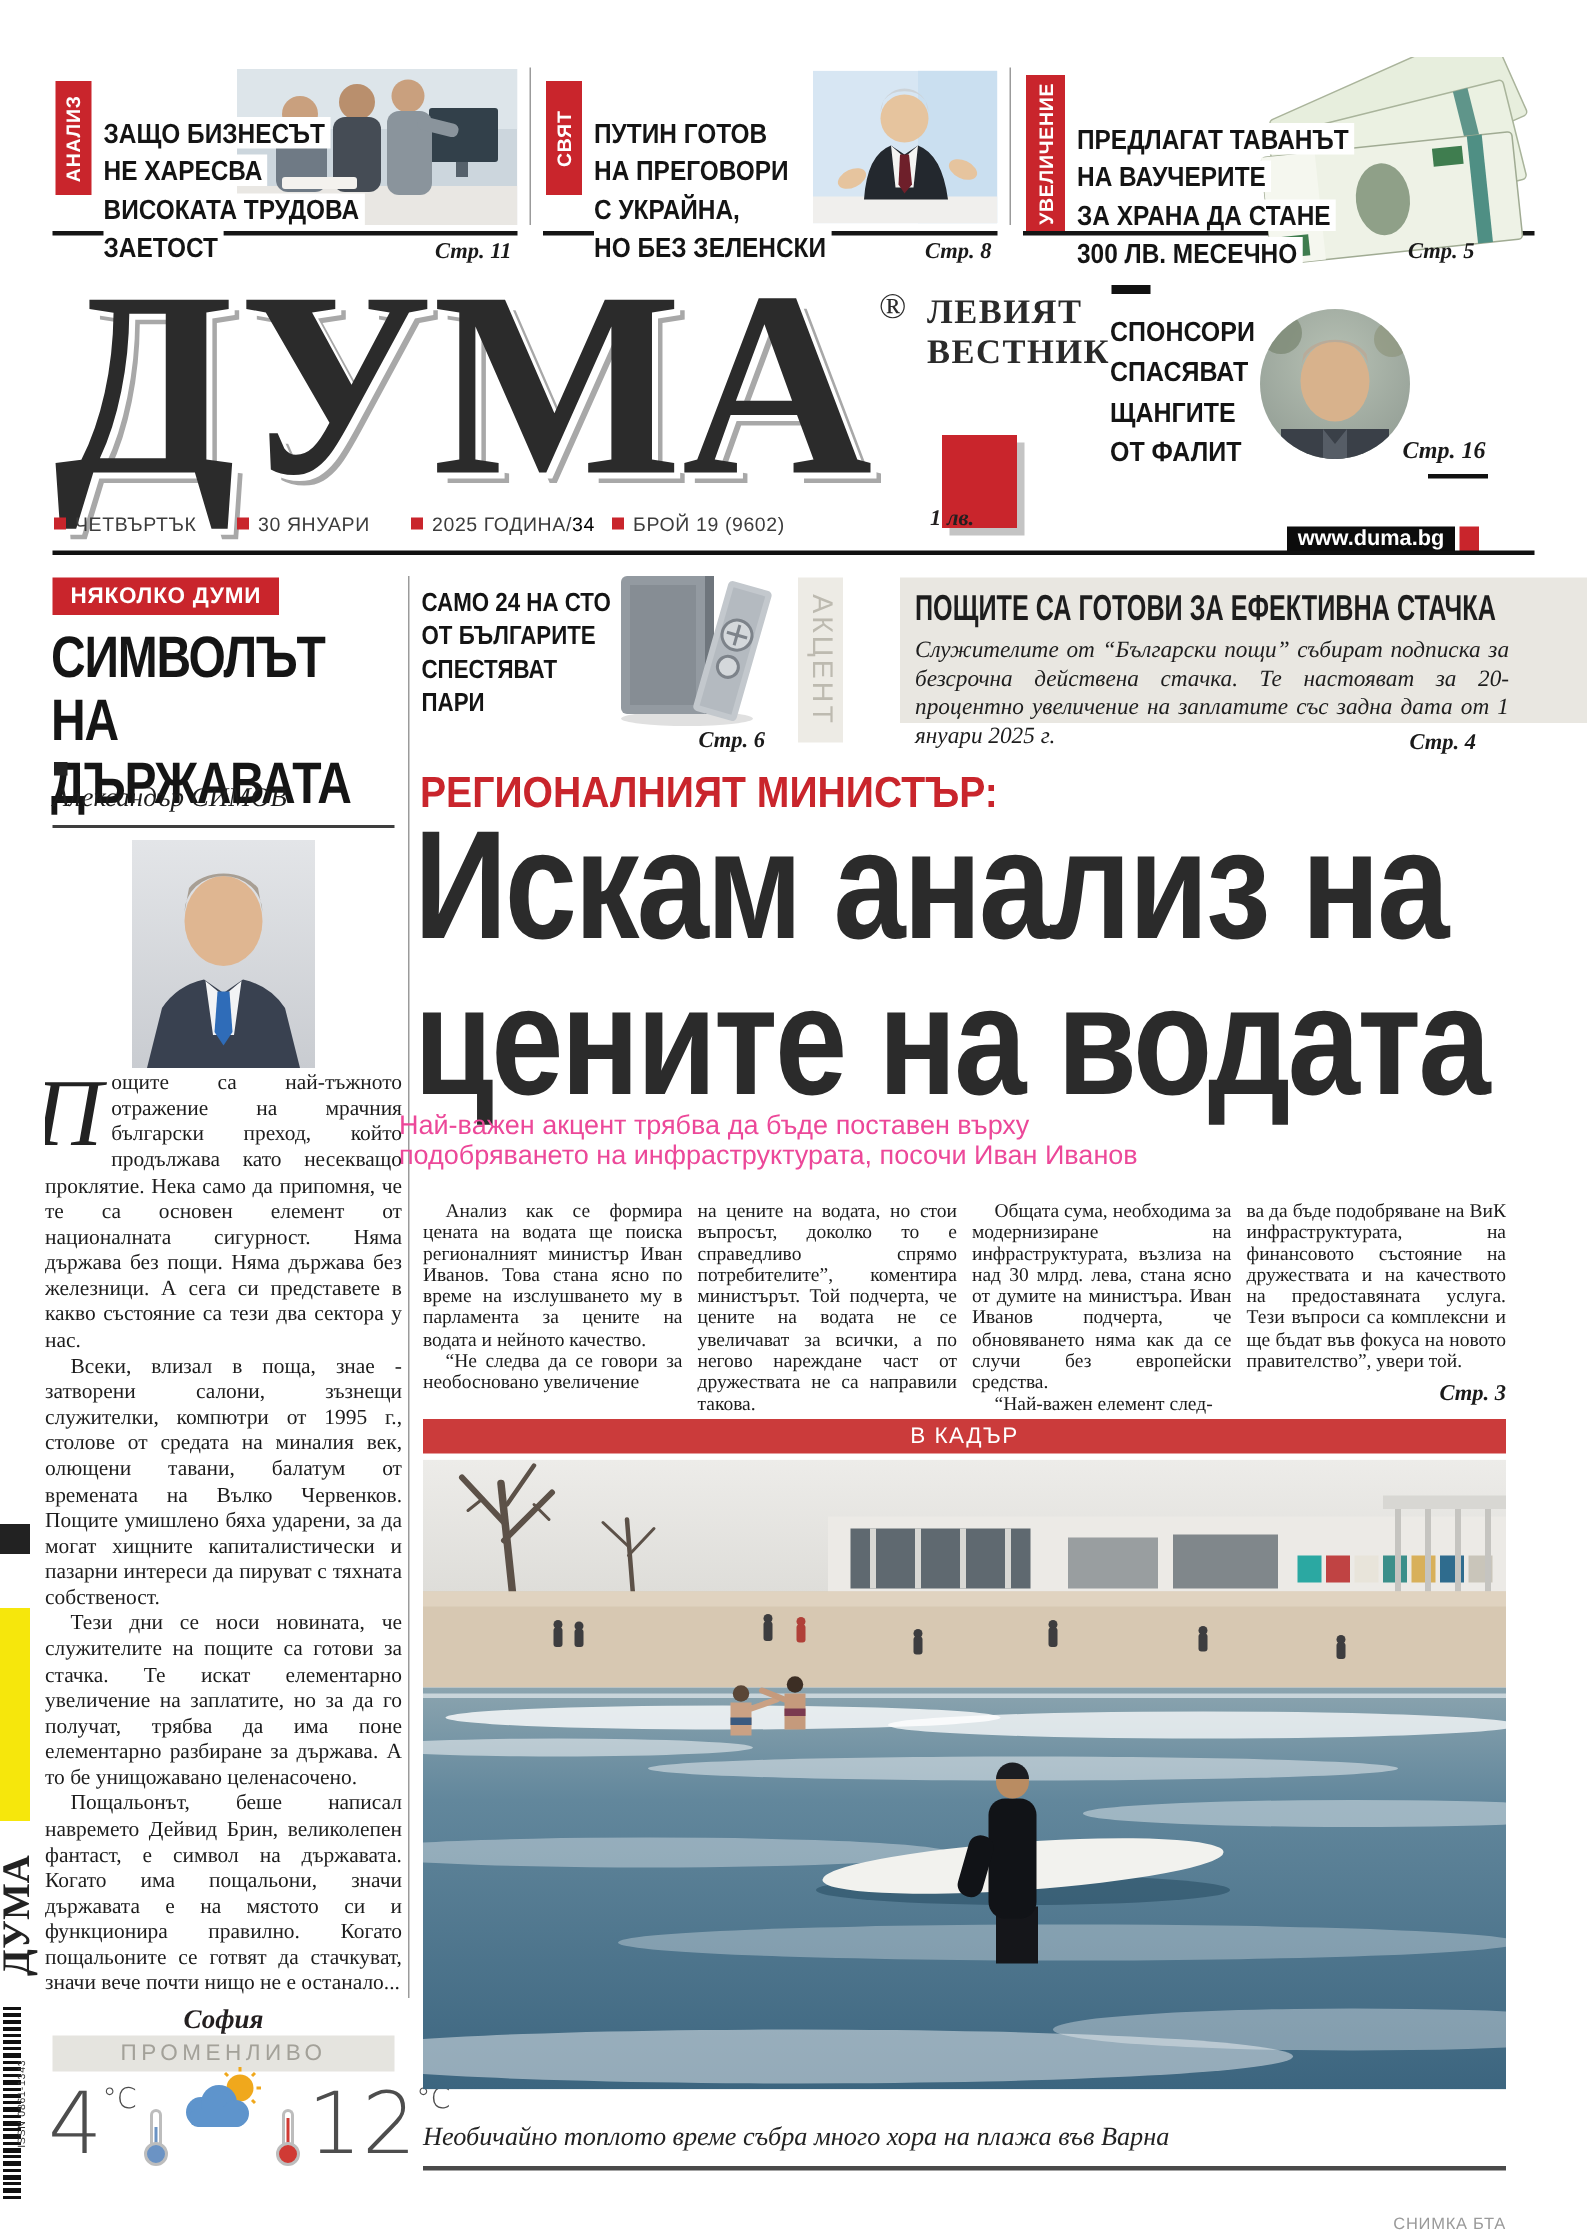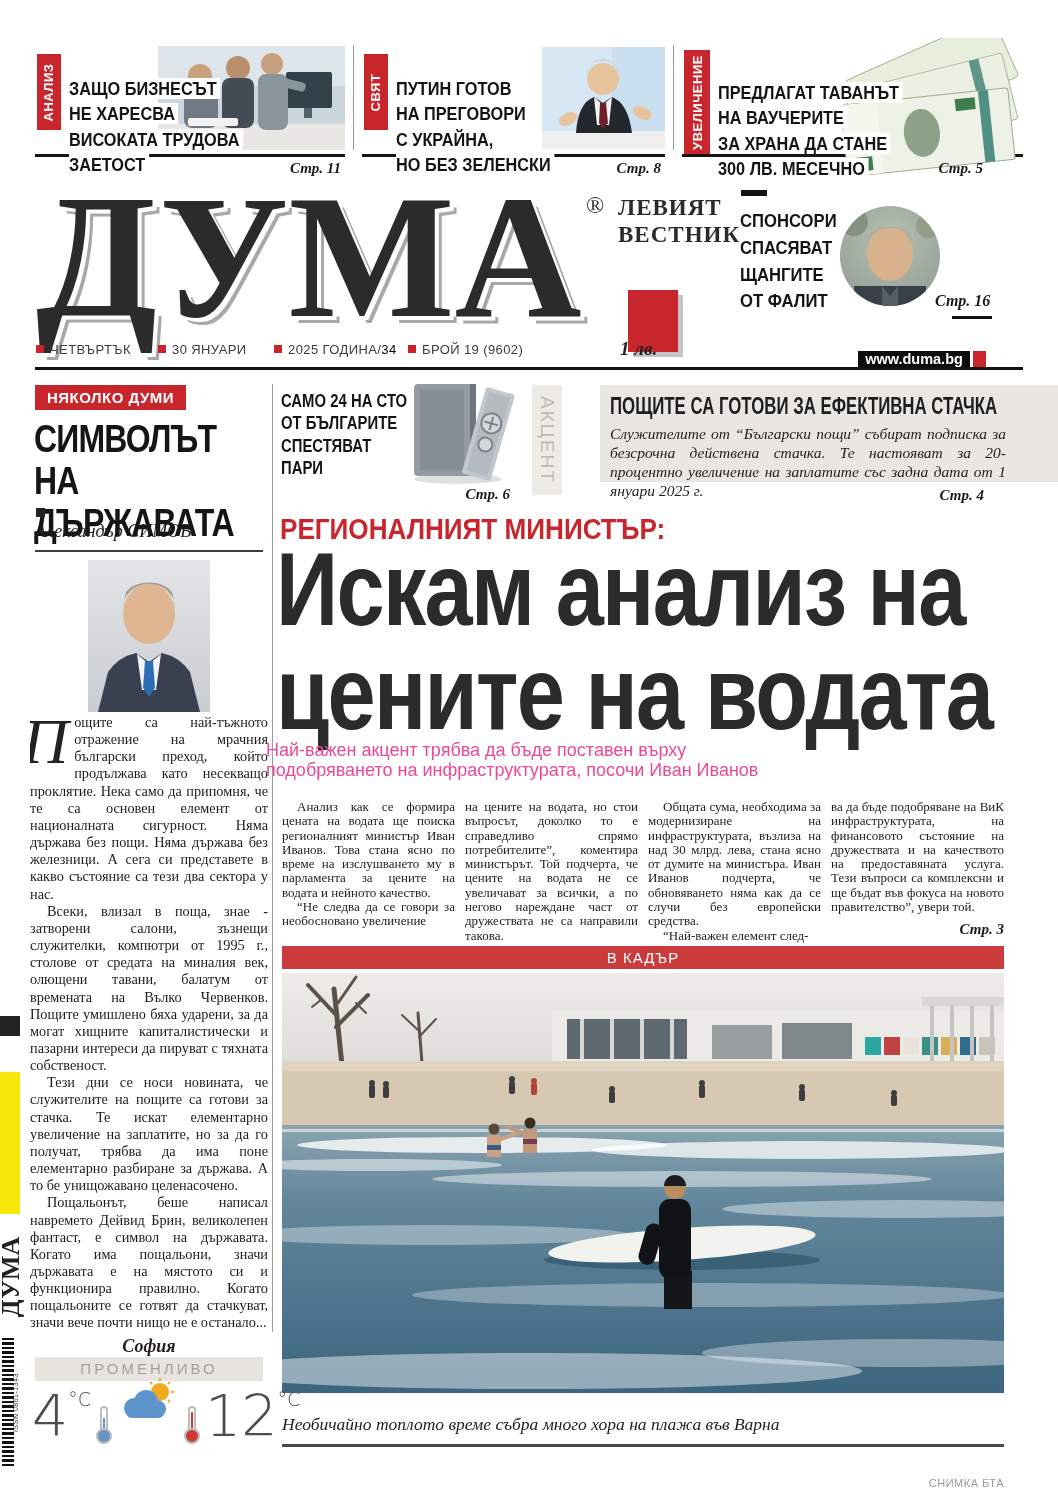--- a/index.html
+++ b/index.html
@@ -184,21 +184,21 @@
   <div class="dl-sq abs" style="left:36px;top:345px"></div>
   <div class="dl-txt abs" style="left:50px;top:342px">ЧЕТВЪРТЪК</div>
   <div class="dl-sq abs" style="left:158px;top:345px"></div>
   <div class="dl-txt abs" style="left:172px;top:342px">30 ЯНУАРИ</div>
   <div class="dl-sq abs" style="left:274px;top:345px"></div>
   <div class="dl-txt abs" style="left:288px;top:342px">
     <span>2025 ГОДИНА/</span><span style="color:#000000;font-weight:normal">34</span>
   </div>
   <div class="dl-sq abs" style="left:408px;top:345px"></div>
   <div class="dl-txt abs" style="left:422px;top:342px">БРОЙ 19 (9602)</div>
-  <div class="abs serif ital bold" style="left:620px;top:338px;font-size:19px">1 лв.</div>
+  <div class="abs serif ital bold" style="left:620px;top:338px;font-size:15px">1 лв.</div>
   <div class="abs" style="left:858px;top:351px;width:112px;height:17px;background:#0c0c0c;color:#fff;font-weight:bold;font-size:14.5px;text-align:center;line-height:17px">
     <span>www.duma.bg</span>
   </div>
   <div class="red-sq abs" style="left:973px;top:351px;width:13px;height:17px"></div>
   <div class="abs" style="left:35px;top:367px;width:988px;height:3px;background:#111"></div>
 
   <div class="rubric abs" style="left:35px;top:385px">
     <span>НЯКОЛКО ДУМИ</span>
   </div>
   <div class="abs cond bold pre" style="left:34px;top:418px;width:300px;font-size:39px;line-height:1.08;letter-spacing:-1px;transform:scaleX(.82);color:#151515">СИМВОЛЪТ

